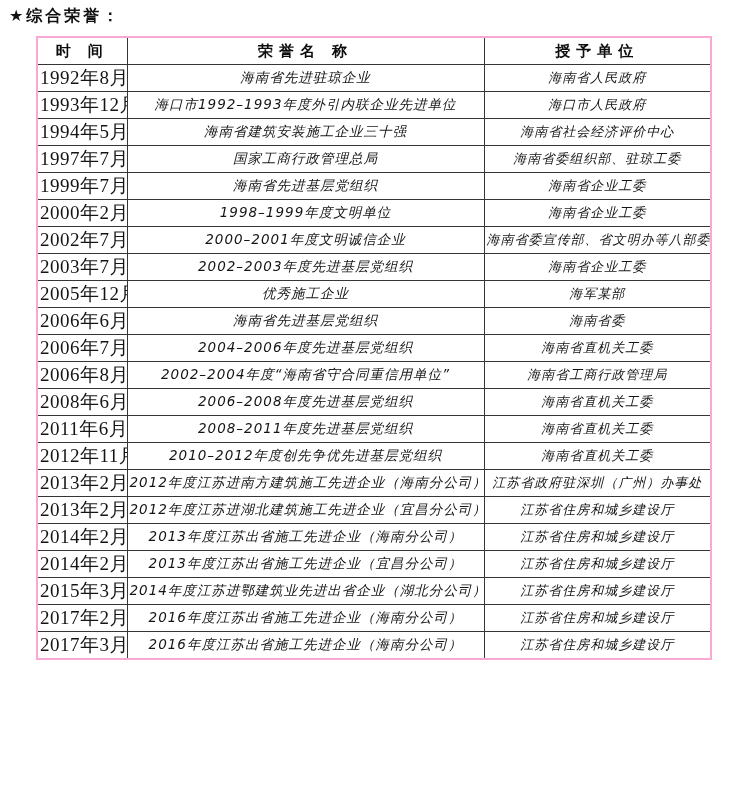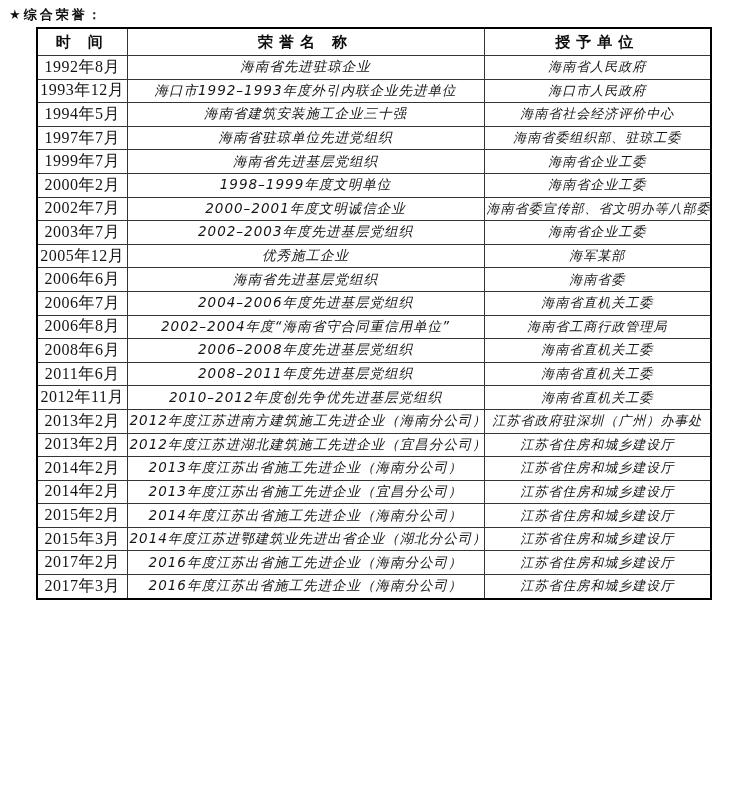--- a/index.html
+++ b/index.html
@@ -10,32 +10,33 @@
   body {
     width: 734px;
     height: 808px;
     font-family: "DejaVu Sans", sans-serif;
     color: #141414;
     position: relative;
     overflow: hidden;
   }
   .doc-title {
     font-weight: bold;
-    font-size: 13px;
+    font-size: 16px;
     letter-spacing: 3px;
     padding: 6px 0 3px 9px;
     color: #111;
     white-space: nowrap;
   }
   table.honor-table {
     border-collapse: collapse;
     table-layout: fixed;
     margin-left: 36px;
     width: 674px;
-    border: 2px solid #000000;
+    border: 2px solid #f9a8d4;
+    margin-top: 6px;
   }
   .honor-table col.c-date  { width: 90px; }
   .honor-table col.c-honor { width: 357px; }
   .honor-table col.c-unit  { width: 227px; }
   .honor-table th, .honor-table td {
     border: 1.6px solid #353535;
     text-align: center;
     vertical-align: middle;
     padding: 0 2px;
     overflow: hidden;
@@ -47,21 +48,21 @@
     font-weight: bold;
     letter-spacing: 6px;
     color: #0d0d0d;
   }
   .honor-table td {
     height: 22.6px;
     font-size: 13px;
   }
   td.cell-date {
     font-family: "Liberation Serif", serif;
-    font-size: 16px;
+    font-size: 19px;
     font-style: normal;
     letter-spacing: 0.5px;
   }
   td.cell-honor, td.cell-unit {
     font-style: italic; 
     letter-spacing: 1px;
   }
   td.cell-honor { font-size: 13.5px; }
 </style>
 </head>
@@ -97,21 +98,21 @@
   </tr>
 
   <tr>
     <td class="cell-date">1994年5月</td>
     <td class="cell-honor">海南省建筑安装施工企业三十强</td>
     <td class="cell-unit">海南省社会经济评价中心</td>
   </tr>
 
   <tr>
     <td class="cell-date">1997年7月</td>
-    <td class="cell-honor">海南省驻琼单位先进党组织</td>
+    <td class="cell-honor">国家工商行政管理总局</td>
     <td class="cell-unit">海南省委组织部、驻琼工委</td>
   </tr>
 
   <tr>
     <td class="cell-date">1999年7月</td>
     <td class="cell-honor">海南省先进基层党组织</td>
     <td class="cell-unit">海南省企业工委</td>
   </tr>
 
   <tr>
@@ -196,25 +197,20 @@
     <td class="cell-honor">2013年度江苏出省施工先进企业（海南分公司）</td>
     <td class="cell-unit">江苏省住房和城乡建设厅</td>
   </tr>
 
   <tr>
     <td class="cell-date">2014年2月</td>
     <td class="cell-honor">2013年度江苏出省施工先进企业（宜昌分公司）</td>
     <td class="cell-unit">江苏省住房和城乡建设厅</td>
   </tr>
 
-  <tr>
-    <td class="cell-date">2015年2月</td>
-    <td class="cell-honor">2014年度江苏出省施工先进企业（海南分公司）</td>
-    <td class="cell-unit">江苏省住房和城乡建设厅</td>
-  </tr>
 
   <tr>
     <td class="cell-date">2015年3月</td>
     <td class="cell-honor">2014年度江苏进鄂建筑业先进出省企业（湖北分公司）</td>
     <td class="cell-unit">江苏省住房和城乡建设厅</td>
   </tr>
 
 
   <tr>
     <td class="cell-date">2017年2月</td>

